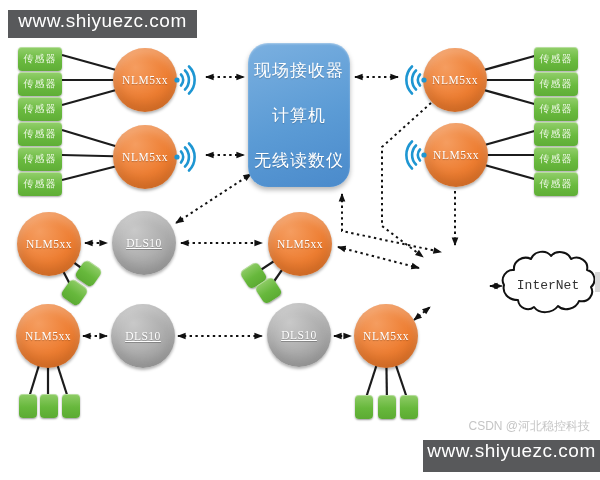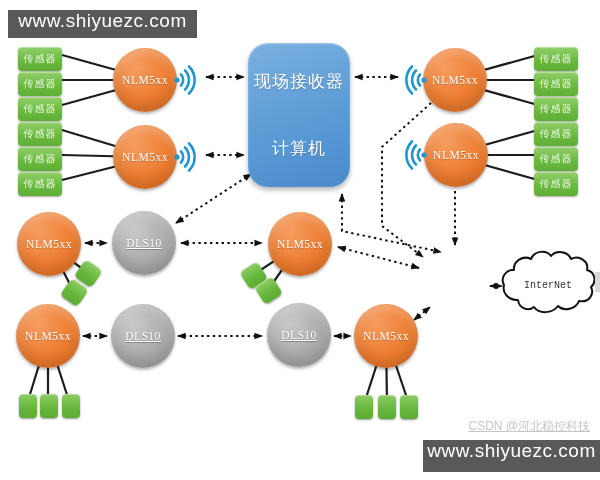--- a/index.html
+++ b/index.html
@@ -36,21 +36,21 @@
         padding:12px 0;box-sizing:border-box;text-shadow:0 1px 1px rgba(0,0,0,.2);gap:15px;}
   
   .block{width:18px;height:24px;border-radius:4px;
          background:linear-gradient(180deg,#8fcc67,#67b83c 55%,#5cab33);
          box-shadow:0 1px 2px rgba(0,0,0,.4), inset 0 1px 0 rgba(255,255,255,.35);}
   .tilt{width:21px;height:21px;border-radius:5px;}
   
   .watermark{color:#c5c5c5;font-size:12px;}
   .cloudwrap{display:flex;align-items:center;justify-content:center;}
   .internet-label{position:absolute;left:0;top:0;width:100%;height:100%;display:flex;align-items:center;
-          justify-content:center;font-family:"Liberation Mono",monospace;font-size:10px;color:#333;
+          justify-content:center;font-family:"Liberation Mono",monospace;font-size:13px;color:#333;
           padding-top:2px;box-sizing:border-box;}
   .artifact{background:#d8d8d8;}
 </style>
 </head>
 <body>
 
 <div id="canvas">
 
   <svg id="wires" viewBox="0 0 600 480">
     <defs>
@@ -188,20 +188,21 @@
     <g stroke="#1e96d2" stroke-width="2.6" fill="none" stroke-linecap="round">
       <path d="M9,11.5 A8,8 0 0 1 9,22.5"></path>
       <path d="M13,7.5 A13.5,13.5 0 0 1 13,26.5"></path>
       <path d="M17,3.5 A19,19 0 0 1 17,30.5"></path>
     </g>
   </svg>
 
   <div class="abs rbox" style="left:248px;top:43px;">
     <span>现场接收器</span>
     <span>计算机</span>
+    <span>无线读数仪</span>
   </div>
 
   <div class="abs circle orange" style="left:17px;top:212px;">
       <span>NLM5xx</span>
     </div>
   <div class="abs circle grayc" style="left:112px;top:211px;">
       <span>DLS10</span>
     </div>
   <div class="abs circle orange" style="left:268px;top:212px;">
       <span>NLM5xx</span>
@@ -237,17 +238,17 @@
       <path d="M20,52 C10,52 4,45 6,37 C2,30 8,21 16,22 C15,13 25,7 33,11
                C36,3 48,1 53,8 C58,2 70,3 73,11 C81,7 91,13 89,22
                C97,24 99,34 93,39 C97,47 90,55 81,53 C78,61 66,64 60,58
                C54,66 41,66 36,59 C30,64 21,60 20,52 Z" fill="#ffffff" stroke="#111" stroke-width="2" stroke-linejoin="round"></path>
     </svg>
     <span class="internet-label">InterNet</span>
   </div>
 
   <div class="abs artifact" style="left:595px;top:272px;width:5px;height:20px;"></div>
 
-  <div class="abs watermark" style="right:10px;top:418px;text-decoration:underline;">
+  <div class="abs watermark" style="right:10px;top:418px;">
     <span>CSDN @河北稳控科技</span>
   </div>
 
 </div>
 
 </body></html>

